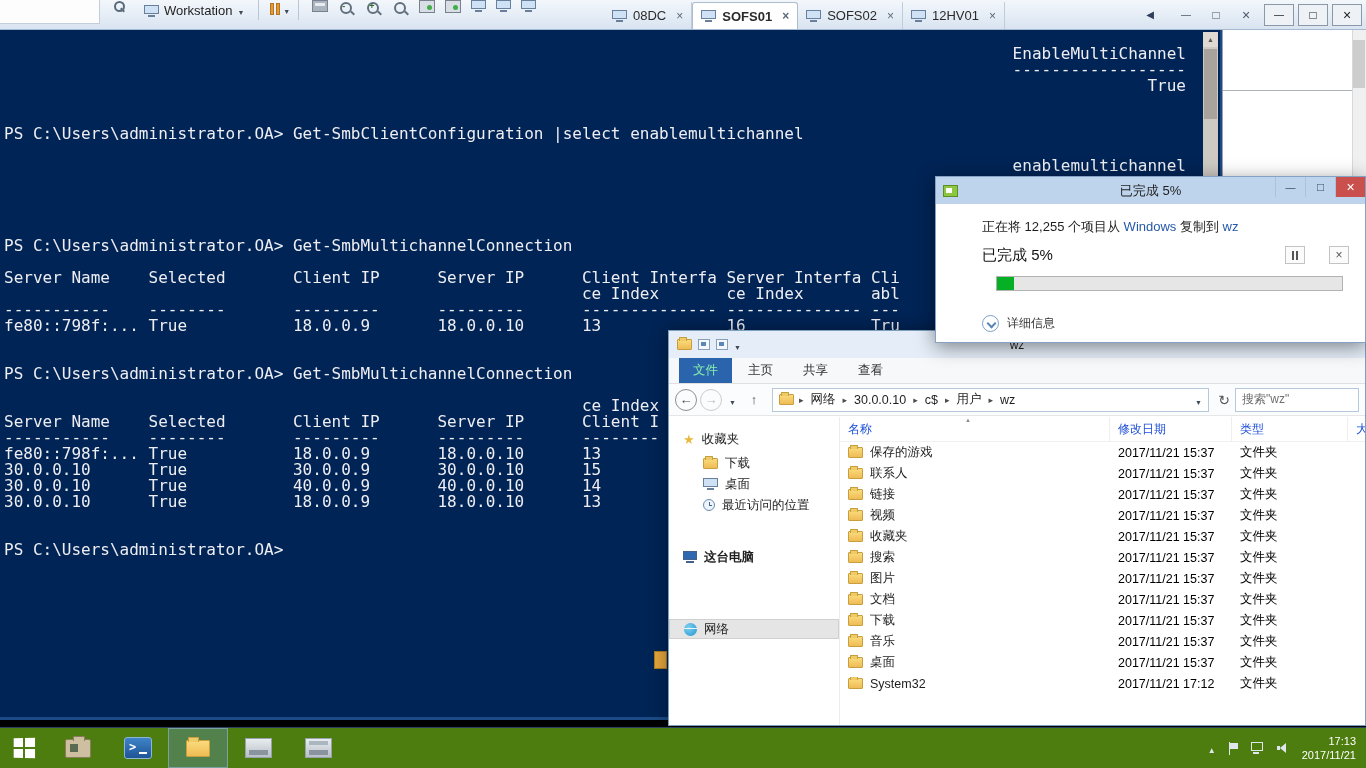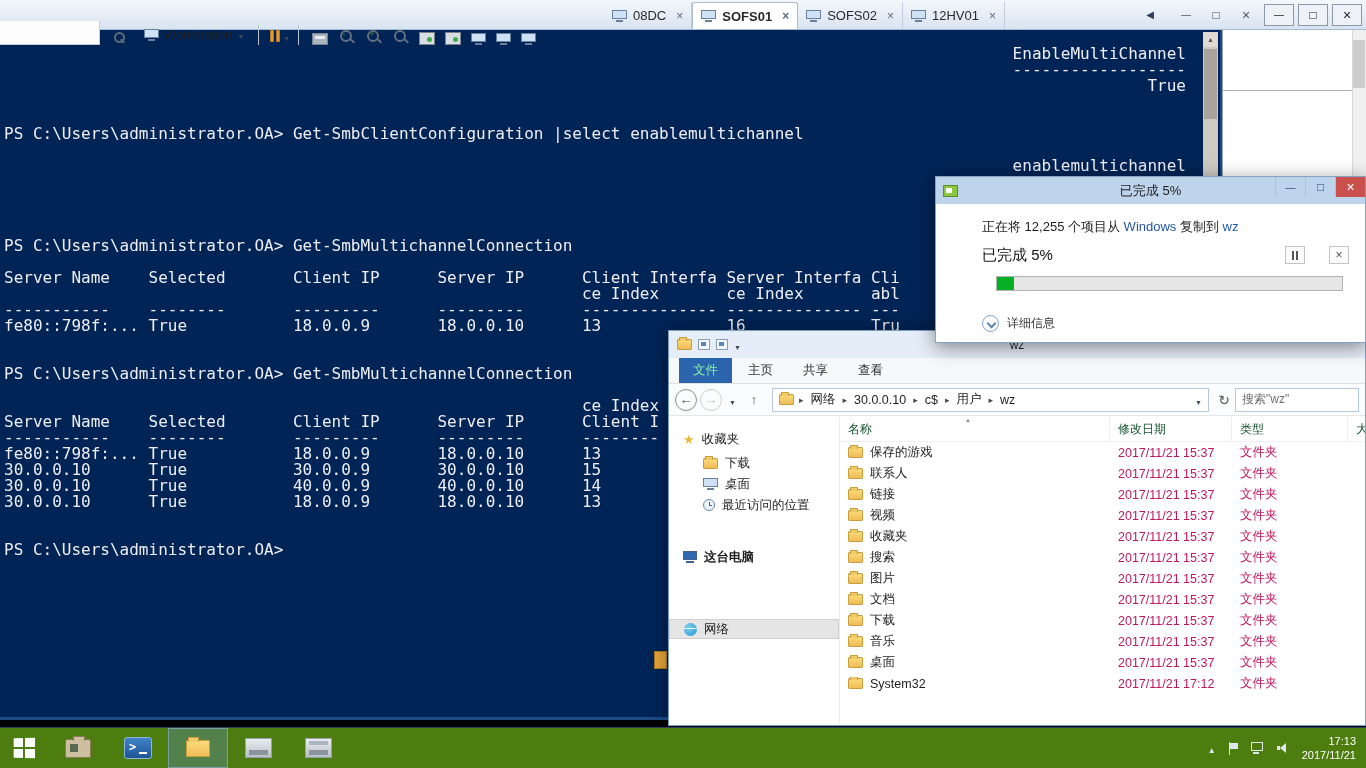--- a/index.html
+++ b/index.html
@@ -2,21 +2,21 @@
 <html><head>
 <meta charset="utf-8">
 <style>
   html,body{margin:0;padding:0;width:1366px;height:768px;overflow:hidden;background:#000;
     font-family:"Liberation Sans","DejaVu Sans",sans-serif;}
   *{box-sizing:border-box;}
 
   
   .titlebar{position:absolute;left:0;top:0;width:1366px;height:30px;z-index:40;
     background:linear-gradient(#f3f7fb,#d9e4f1);border-bottom:1px solid #a5bad2;}
-  .tb-left{position:absolute;left:0;top:16px;height:100%;display:flex;align-items:flex-end;}
+  .tb-left{position:absolute;left:0;top:0;height:100%;display:flex;align-items:flex-start;}
   .tb-stub{width:100px;height:24px;background:#fdfdfd;border-right:1px solid #c2cddb;border-bottom:1px solid #c2cddb;}
   .pin-icon{width:14px;height:14px;margin-left:12px;position:relative;display:inline-block;}
   .pin-icon::before{content:"";position:absolute;left:2px;top:1px;width:7px;height:7px;border:2px solid #5a6a7a;border-radius:50%;}
   .pin-icon::after{content:"";position:absolute;left:8px;top:9px;width:5px;height:2px;background:#5a6a7a;transform:rotate(45deg);}
   .ws-menu{display:flex;align-items:center;gap:5px;margin-left:12px;padding:3px 6px;font-size:13px;color:#1e1e1e;}
   .mini-mon{width:15px;height:12px;position:relative;display:inline-block;}
   .mini-mon::before{content:"";position:absolute;left:0;right:0;top:0;bottom:3px;border:1px solid #68809c;background:#cfe2f5;}
   .mini-mon::after{content:"";position:absolute;bottom:0;left:4px;width:7px;height:2px;background:#68809c;}
   .caret{display:inline-block;}
   .caret::before{content:"▼";font-size:7px;color:#3e4a58;}
@@ -134,33 +134,33 @@
   .starico::before{content:"★";color:#e8b93c;font-size:13px;}
   .clockico{width:12px;height:12px;border:1px solid #6a8ab0;border-radius:50%;position:relative;background:#eef4fb;display:inline-block;}
   .clockico::before{content:"";position:absolute;left:5px;top:2px;width:1px;height:4px;background:#44628a;}
   .clockico::after{content:"";position:absolute;left:5px;top:5px;width:3px;height:1px;background:#44628a;}
   .pcico{width:14px;height:12px;position:relative;display:inline-block;}
   .pcico::before{content:"";position:absolute;left:0;right:0;top:0;bottom:3px;border:1px solid #44608c;background:#2e68b0;}
   .pcico::after{content:"";position:absolute;bottom:0;left:3px;width:8px;height:2px;background:#44608c;}
   .netico{width:13px;height:13px;border-radius:50%;background:radial-gradient(circle at 35% 35%,#7fd0f0,#1d94cf);position:relative;display:inline-block;}
   .netico::after{content:"";position:absolute;top:5px;left:0;right:0;height:1px;background:rgba(255,255,255,.85);}
   .ex-main{flex:1;position:relative;overflow:hidden;border-left:1px solid #ececec;}
-  .cols-header{height:25px;display:flex;align-items:center;border-bottom:1px solid #f0f0f0;color:#14532d;font-size:12px;position:relative;}
+  .cols-header{height:25px;display:flex;align-items:center;border-bottom:1px solid #f0f0f0;color:#1d4ed8;font-size:12px;position:relative;}
   .colh{padding-left:8px;border-right:1px solid #eeeeee;height:100%;display:flex;align-items:center;flex:none;}
   .col-name{width:270px;}
   .col-date{width:122px;}
   .col-type{width:116px;}
   .col-size{width:70px;}
   .sort-arrow{position:absolute;left:125px;top:0;font-size:6px;color:#8a8a8a;}
   .sort-arrow::before{content:"▲";}
   .file-rows{position:absolute;left:0;right:0;top:25px;bottom:0;}
   .frow{height:21px;display:flex;align-items:center;font-size:12.5px;}
   .fcell{flex:none;padding-left:8px;white-space:nowrap;overflow:hidden;}
   .fcell.name{display:flex;align-items:center;gap:7px;color:#1e1e1e;}
-  .fcell.dim{color:#be185d;}
+  .fcell.dim{color:#000000;}
 
   
   .taskbar{position:absolute;left:0;top:727px;width:1366px;height:41px;background:#4d7c0f;border-top:1px solid #2c415f;z-index:40;display:flex;align-items:stretch;}
   .tb-btn{width:60px;display:flex;align-items:center;justify-content:center;}
   .tb-btn.start{width:48px;}
   .tb-btn.active{background:rgba(95,140,190,.35);border:1px solid rgba(150,190,230,.55);}
   .wlogo{display:grid;grid-template-columns:10px 10px;grid-gap:2px;transform:perspective(80px) rotateY(-14deg);}
   .wlogo i{display:block;height:9px;background:#fff;}
   .smico{width:26px;height:19px;background:#cdbf9f;border:1px solid #8a7d5c;border-radius:2px;position:relative;}
   .smico::before{content:"";position:absolute;top:-4px;left:7px;width:10px;height:4px;border:1px solid #8a7d5c;border-bottom:none;background:#cdbf9f;}

